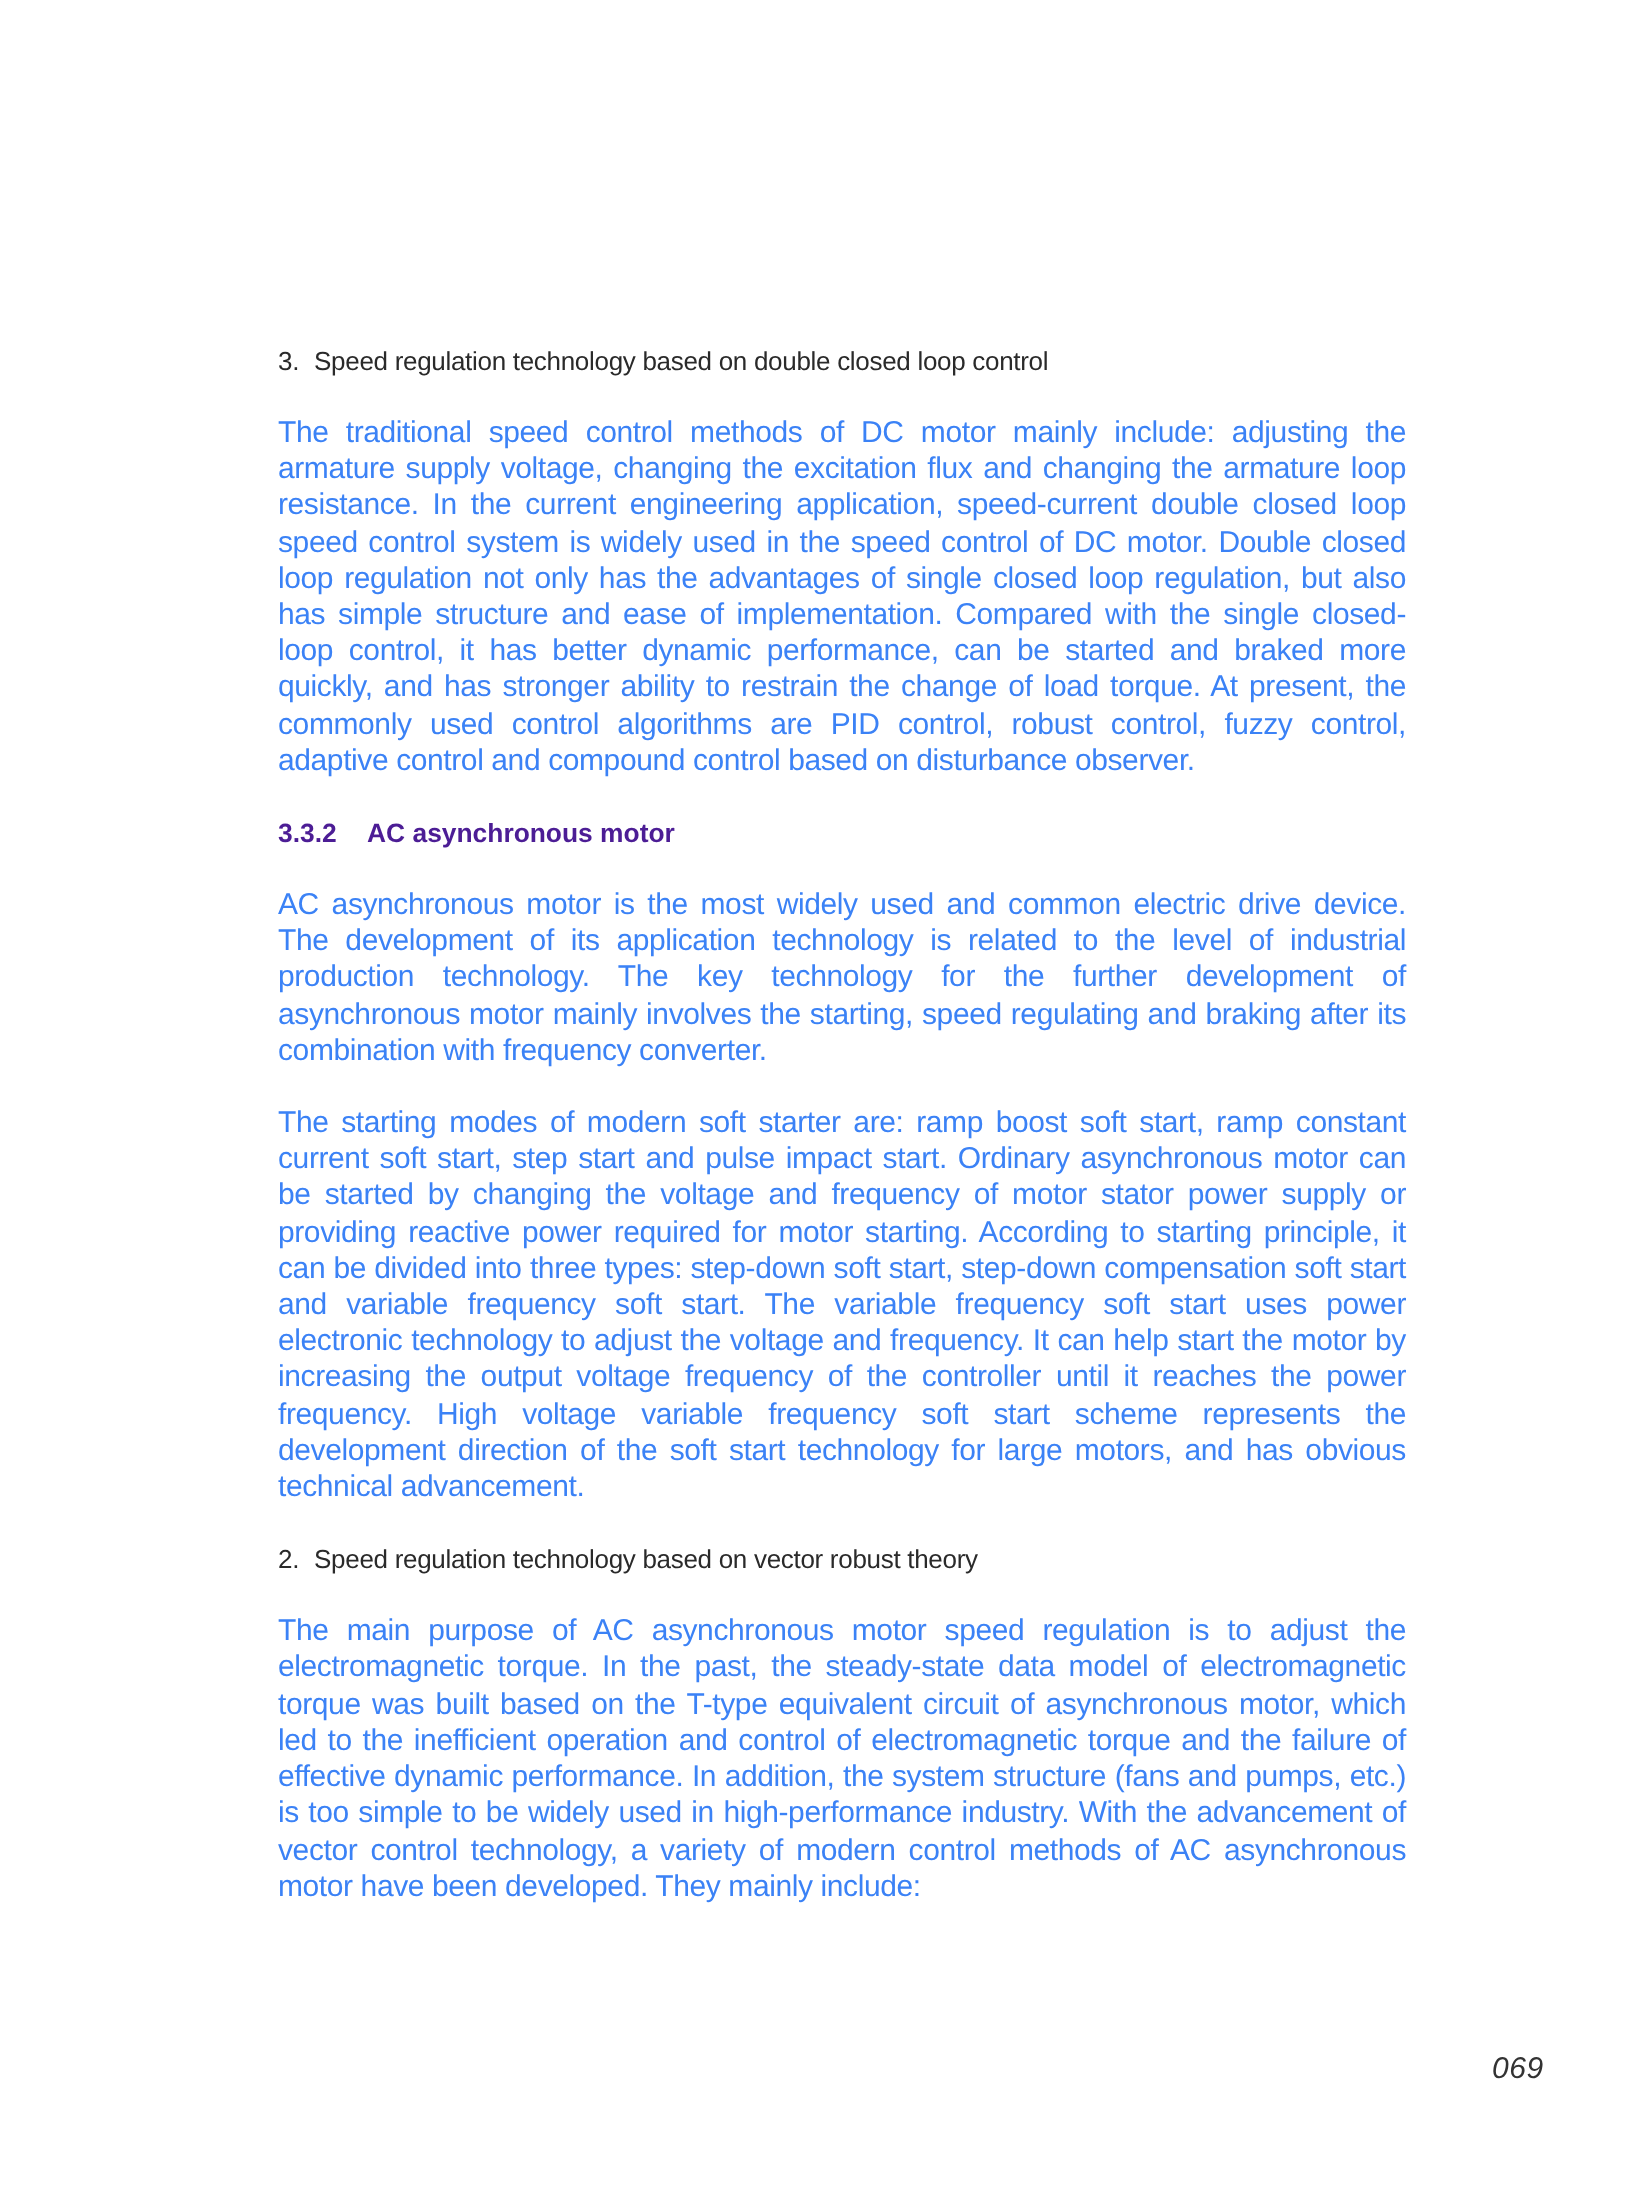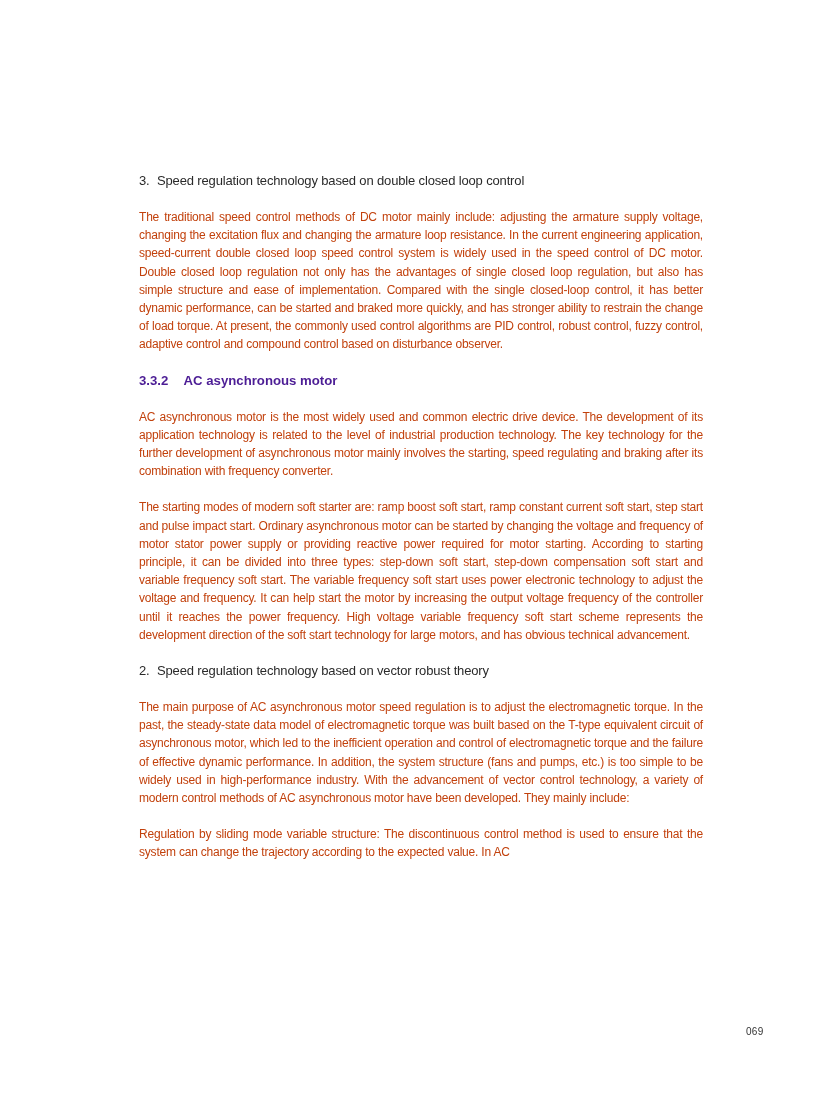--- a/index.html
+++ b/index.html
@@ -36,34 +36,35 @@
       font-size: 13.2px;
       font-weight: bold;
       line-height: 18px;
       margin: 0 0 18px 0;
       color: #4c1d95;
     }
     .section-head .num {
       margin-right: 12px;
     }
     .para {
-      font-size: 12px;
+      font-size: 15px;
       line-height: 18.2px;
       text-align: justify;
       margin: 0 0 18px 0;
       letter-spacing: -0.2px;
-      color: #c2410c;
+      color: #3b82f6;
     }
     .page-number {
       position: absolute;
       left: 746px;
       top: 1026px;
-      font-size: 10px;
+      font-size: 15px;
       color: #333;
       letter-spacing: 0.3px;
+      font-style: italic;
     }
   </style>
 </head>
 <body>
 
 <div class="page">
   <div class="subhead">
     <span class="num">3.</span>
     <span>Speed regulation technology based on double closed loop control</span>
   </div>
@@ -80,16 +81,15 @@
 
   <p class="para">The starting modes of modern soft starter are: ramp boost soft start, ramp constant current soft start, step start and pulse impact start. Ordinary asynchronous motor can be started by changing the voltage and frequency of motor stator power supply or providing reactive power required for motor starting. According to starting principle, it can be divided into three types: step-down soft start, step-down compensation soft start and variable frequency soft start. The variable frequency soft start uses power electronic technology to adjust the voltage and frequency. It can help start the motor by increasing the output voltage frequency of the controller until it reaches the power frequency. High voltage variable frequency soft start scheme represents the development direction of the soft start technology for large motors, and has obvious technical advancement.</p>
 
   <div class="subhead">
     <span class="num">2.</span>
     <span>Speed regulation technology based on vector robust theory</span>
   </div>
 
   <p class="para">The main purpose of AC asynchronous motor speed regulation is to adjust the electromagnetic torque. In the past, the steady-state data model of electromagnetic torque was built based on the T-type equivalent circuit of asynchronous motor, which led to the inefficient operation and control of electromagnetic torque and the failure of effective dynamic performance. In addition, the system structure (fans and pumps, etc.) is too simple to be widely used in high-performance industry. With the advancement of vector control technology, a variety of modern control methods of AC asynchronous motor have been developed. They mainly include:</p>
 
-  <p class="para">Regulation by sliding mode variable structure: The discontinuous control method is used to ensure that the system can change the trajectory according to the expected value. In AC</p>
 </div>
 
 <div class="page-number">069</div>
 
 </body></html>

